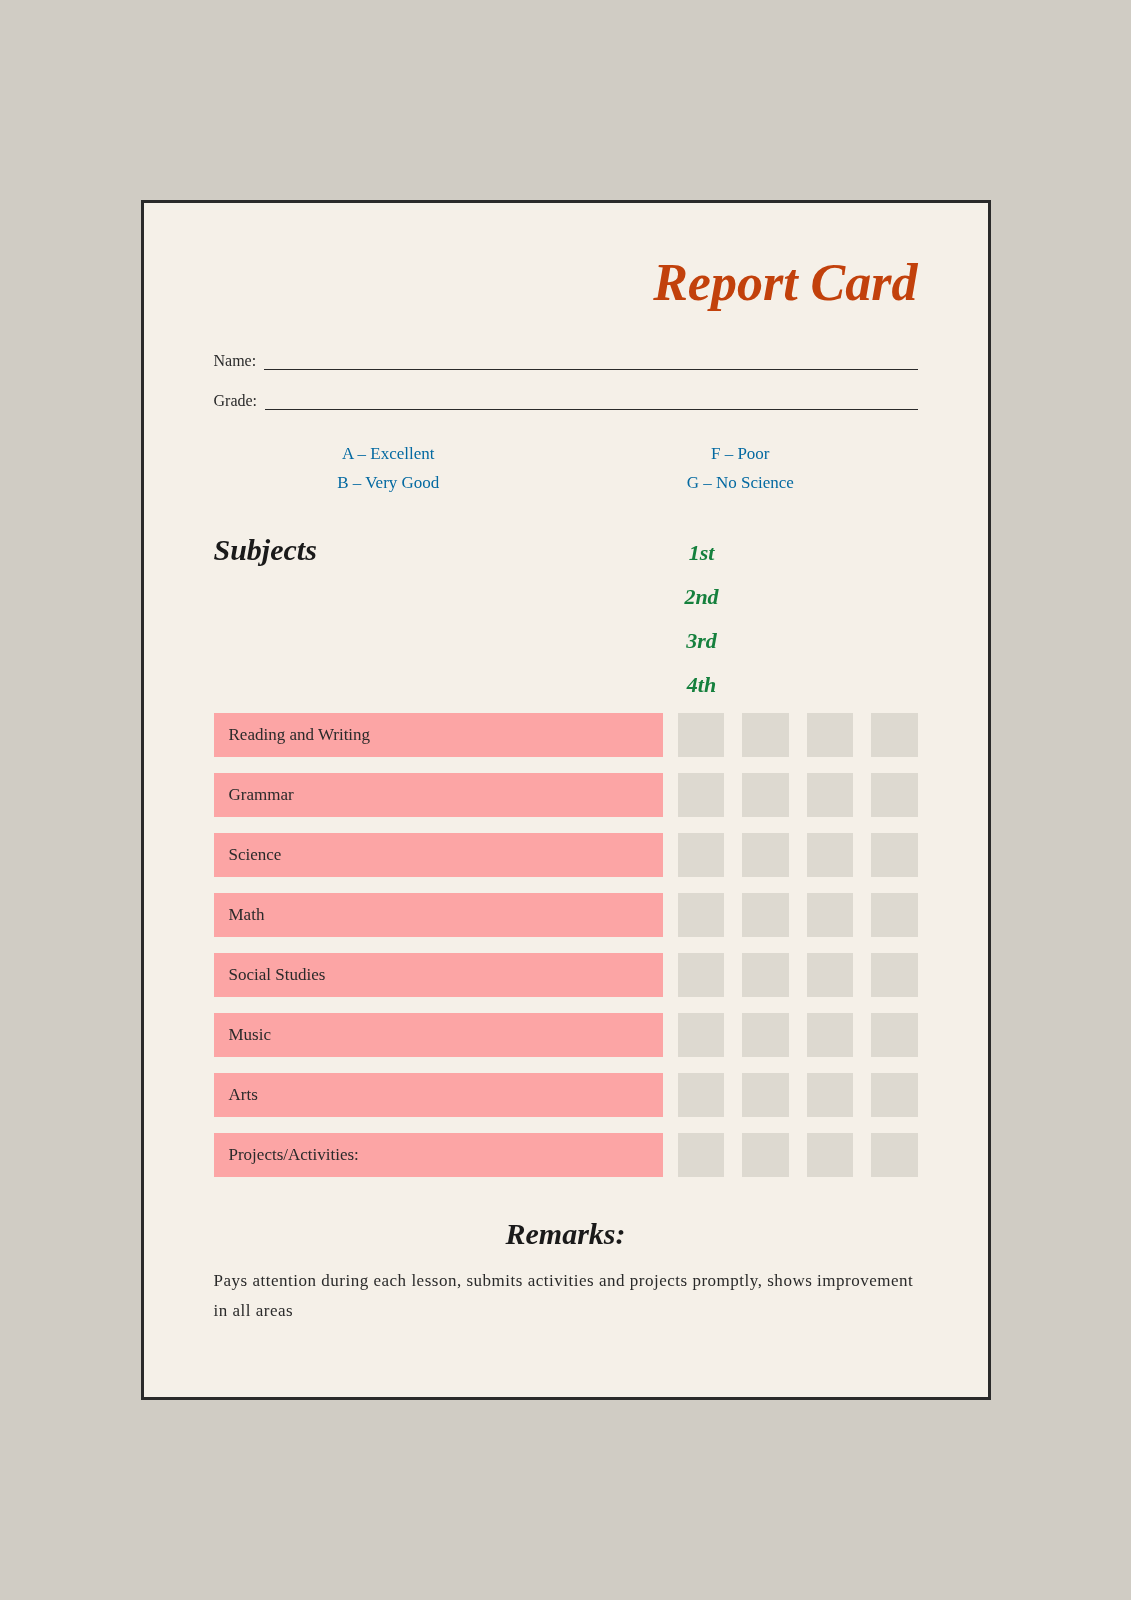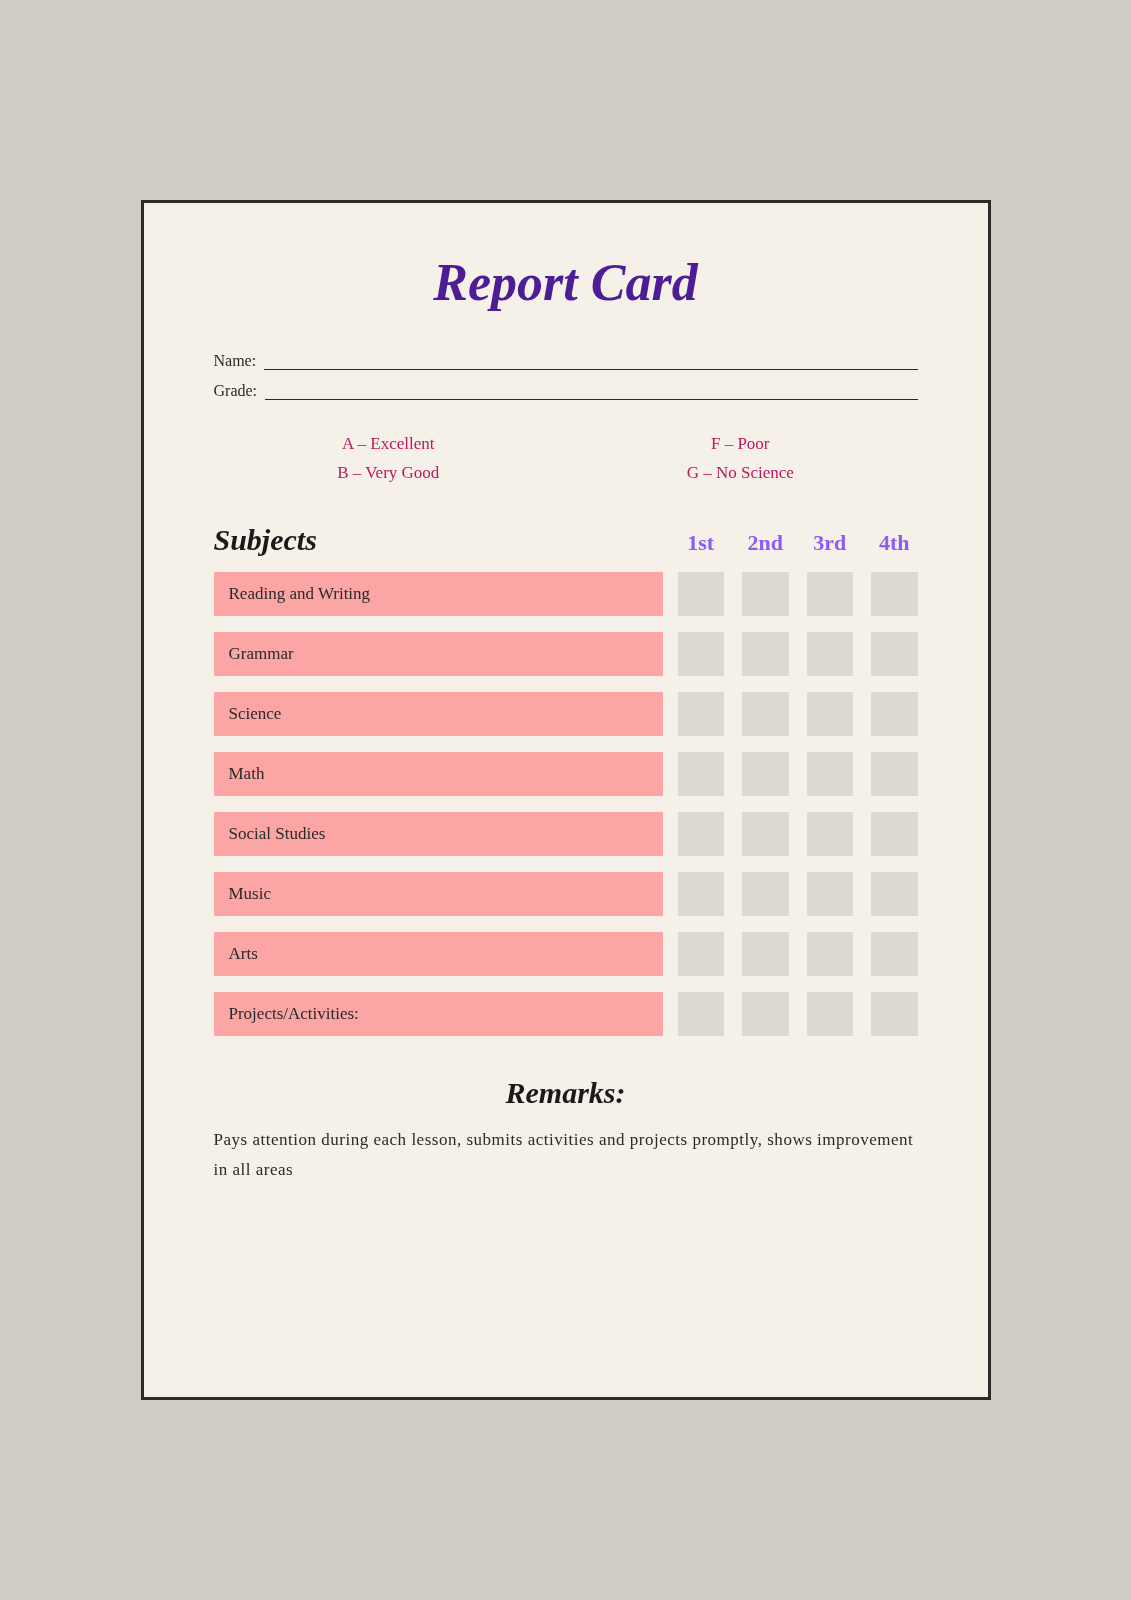--- a/index.html
+++ b/index.html
@@ -20,33 +20,33 @@
     .page {
       width: 850px;
       min-height: 1200px;
       background: #f5f0e8;
       border: 3px solid #2a2a2a;
       padding: 50px 70px;
       position: relative;
     }
 
     .title {
-      text-align: center;
+      text-align: right;
       font-size: 52px;
       font-style: italic;
       font-weight: bold;
-      color: #4c1d95;
+      color: #c2410c;
       margin-bottom: 40px;
       font-family: Georgia, serif;
     }
 
     .field-row {
       display: flex;
       align-items: flex-end;
-      margin-bottom: 12px;
+      margin-bottom: 22px;
       justify-content: space-between;
     }
 
     .field-label {
       font-size: 16px;
       color: #2a2a2a;
       margin-right: 8px;
       white-space: nowrap;
     }
 
@@ -54,21 +54,21 @@
       flex: 1;
       border-bottom: 1px solid #2a2a2a;
       height: 18px;
     }
 
     .legend {
       display: flex;
       justify-content: space-around;
       margin: 30px 0 35px 0;
       font-size: 17px;
-      color: #be185d;
+      color: #0369a1;
       line-height: 1.7;
       align-items: center;
     }
 
     .legend-col {
       text-align: center;
     }
 
     .subjects-header {
       display: flex;
@@ -81,24 +81,26 @@
       font-style: italic;
       font-weight: bold;
       color: #1a1a1a;
       flex: 1;
     }
 
     .quarter-headers {
       display: flex;
       gap: 18px;
       font-size: 22px;
-      font-weight: bold;
-      color: #8b5cf6;
+      font-style: italic;
+      font-weight: bold;
+      color: #15803d;
       width: 240px;
       justify-content: flex-end;
+      flex-direction: column;
     }
 
     .quarter-header {
       width: 48px;
       text-align: center;
     }
 
     .subject-row {
       display: flex;
       align-items: center;

